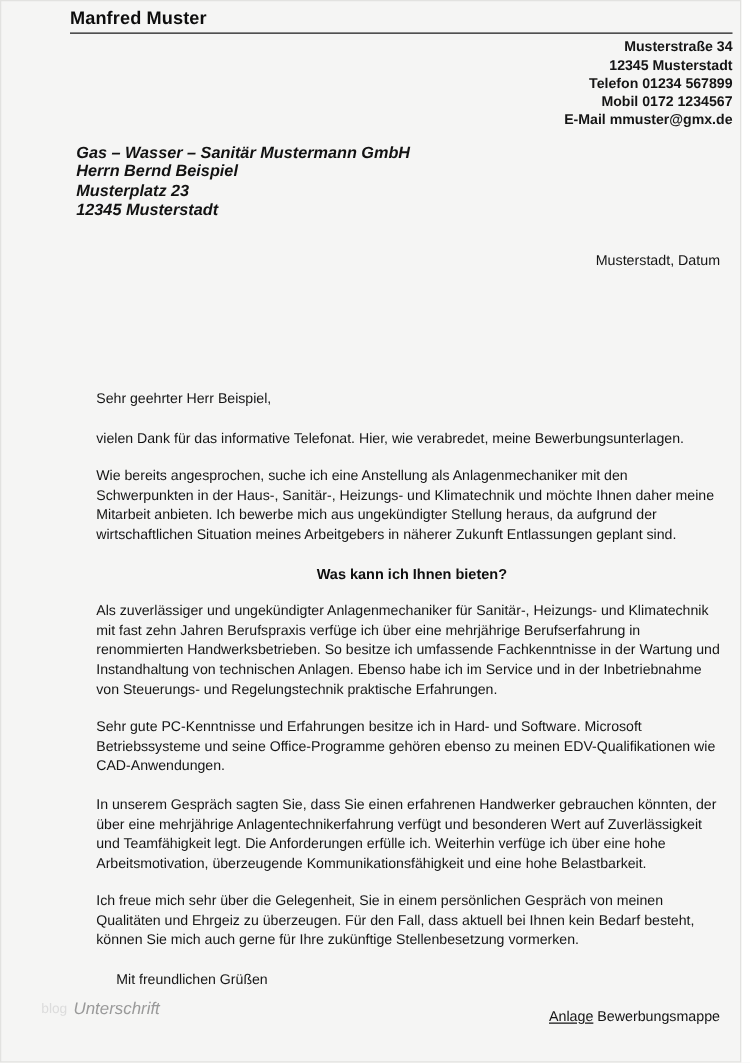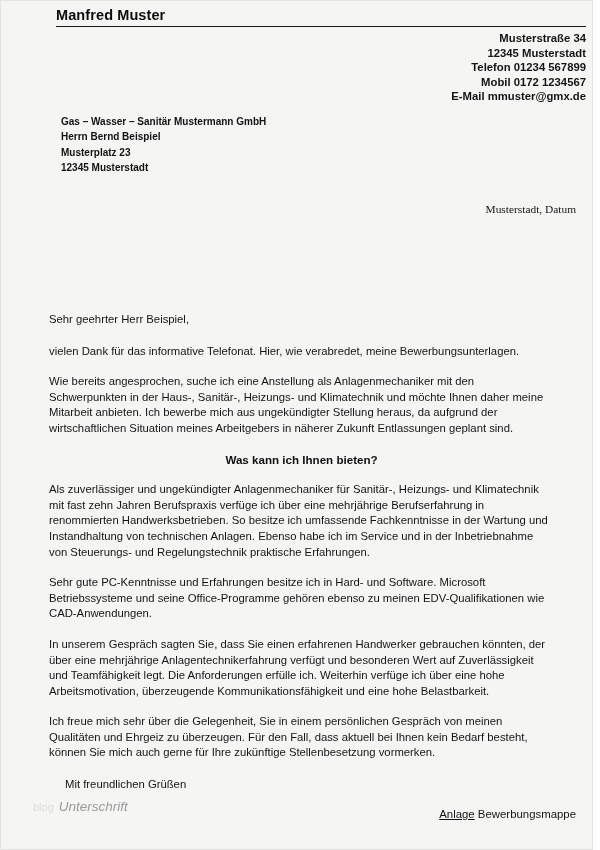--- a/index.html
+++ b/index.html
@@ -56,35 +56,35 @@
   }
   .sender-contact div {
     white-space: nowrap;
   }
 
   
   .recipient-block {
     position: absolute;
     left: 60px;
     top: 113px;
-    font-size: 10px;
+    font-size: 13px;
     font-weight: bold;
     line-height: 15.4px;
     color: #121212;
+    font-style: italic;
   }
 
   
   .date-line {
     position: absolute;
     right: 16px;
     top: 201px;
     font-size: 11.4px;
     line-height: 15px;
     color: #141414;
-    font-family: Liberation Serif, serif;
   }
 
   
   .subject-block {
     position: absolute;
     left: 60px;
     top: 255px;
     width: 500px;
   }
   .subject-main {
@@ -96,21 +96,21 @@
   .subject-sub {
     font-size: 11.4px;
     font-weight: normal;
     line-height: 15.5px;
     color: #141414;
   }
 
   
   .body-block {
     position: absolute;
-    left: 48px;
+    left: 76px;
     top: 311px;
     width: 505px;
     font-size: 11.3px;
     line-height: 15.6px;
     color: #141414;
   }
   .para {
     margin: 0 0 15px 0;
   }
   .para:last-child {

